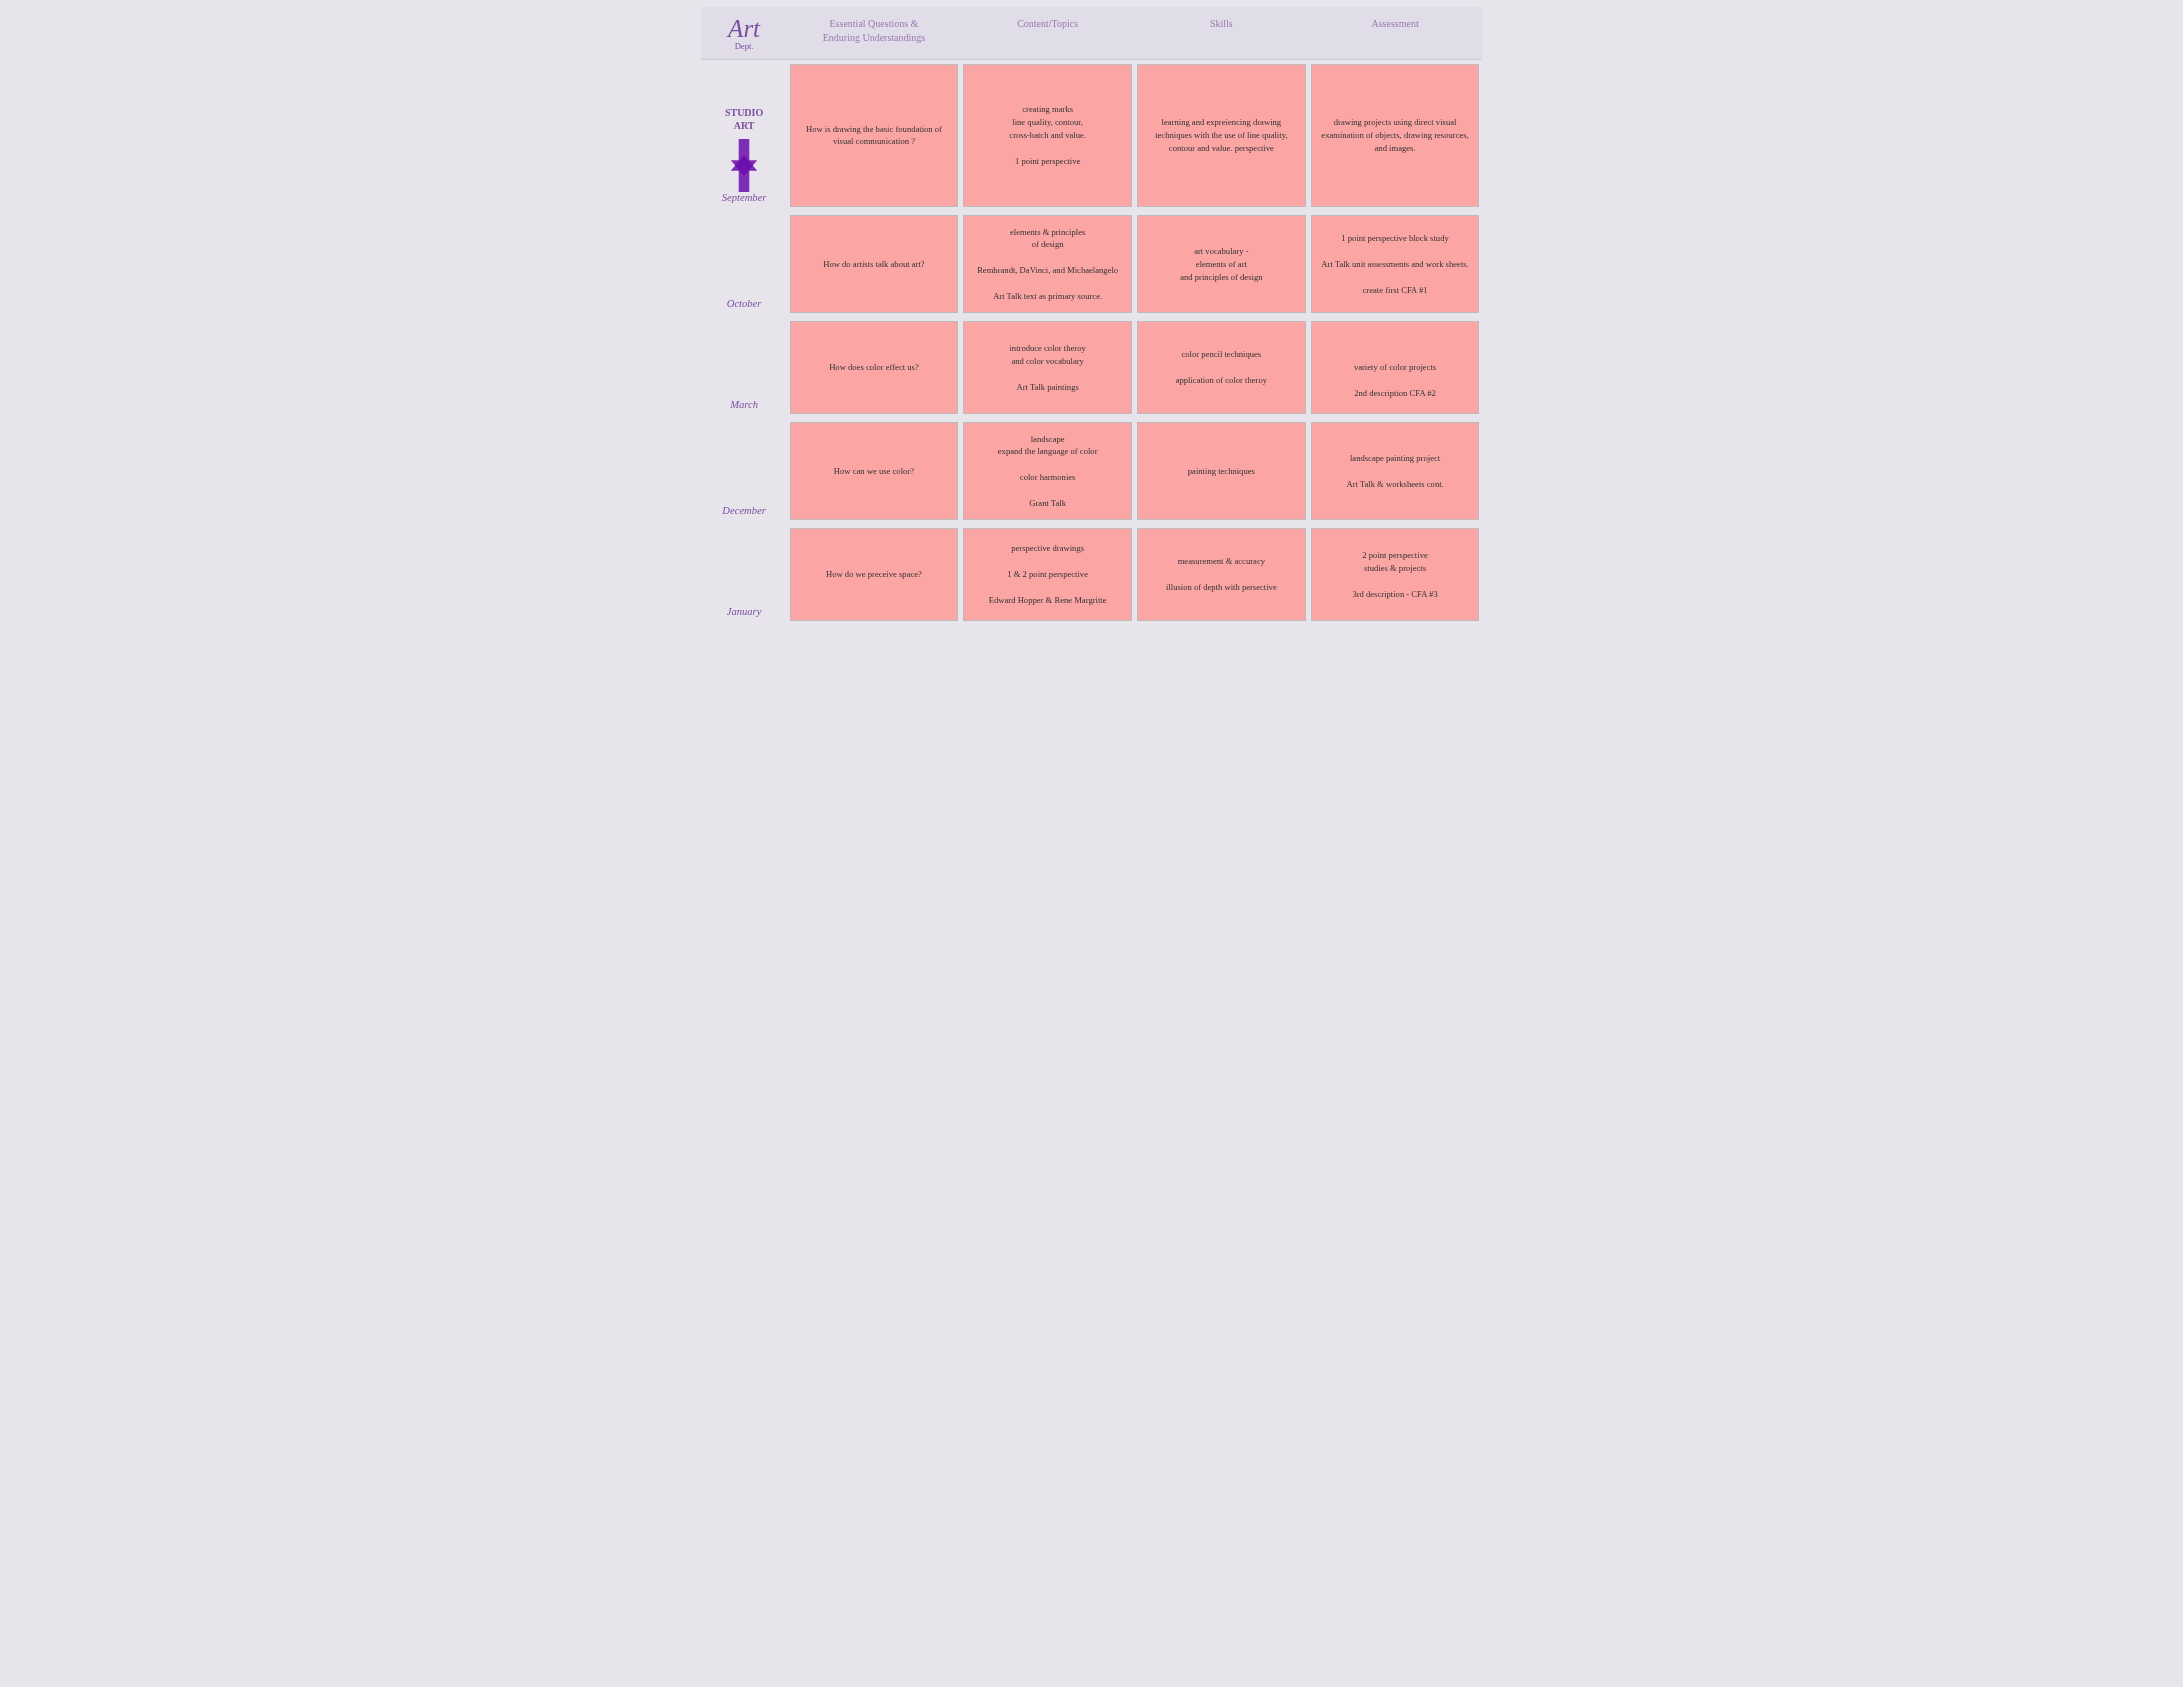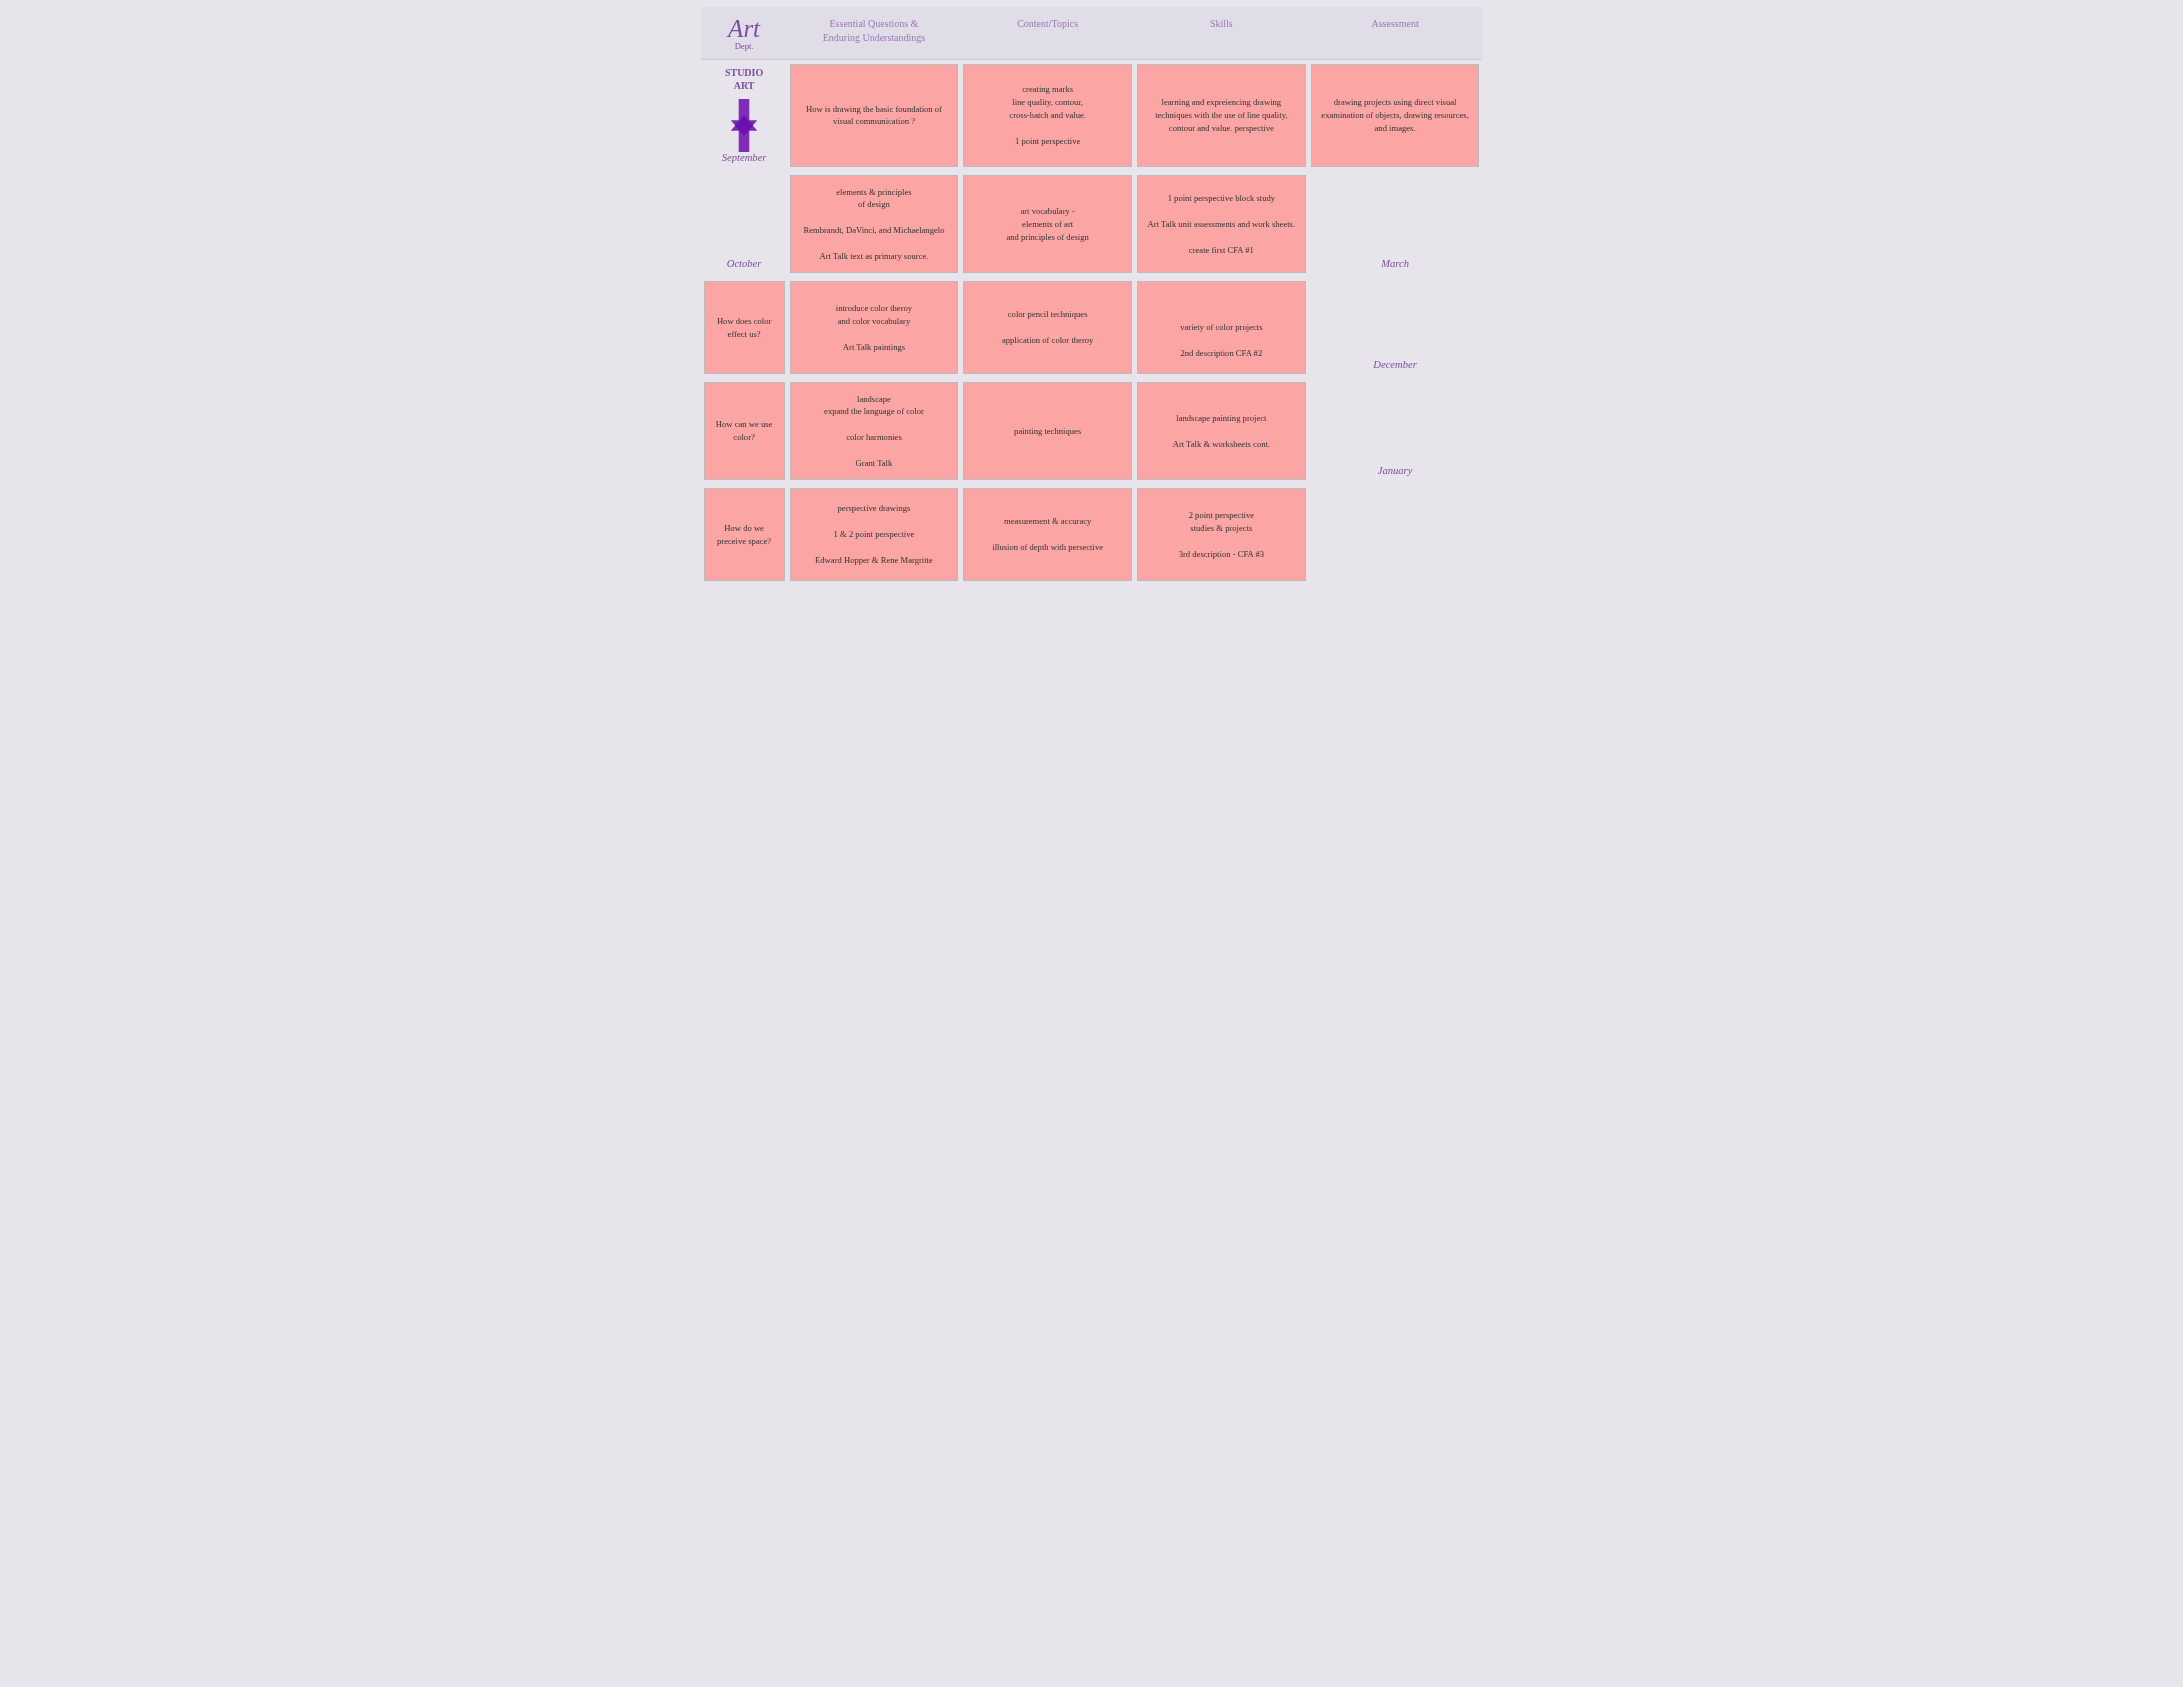--- a/index.html
+++ b/index.html
@@ -108,21 +108,21 @@
     </div>
     <div class="header-col" style="white-space: pre-line;">Essential Questions &amp;
 Enduring Understandings</div>
     <div class="header-col">Content/Topics</div>
     <div class="header-col">Skills</div>
     <div class="header-col">Assessment</div>
   </div>
 
   <div class="content-area">
 
-    <div style="display:flex; flex-direction:column;">
+    <div style="display:flex; flex-direction:column;margin-top:40px;">
       <div class="studio-label" style="height:33px; padding-top:6.6px;">
         <span style="white-space:pre-line;">STUDIO
 ART</span>
       </div>
       <div class="arrow-container">
         <svg class="arrow-svg" viewBox="0 0 60 100" xmlns="http://www.w3.org/2000/svg">
 
           <polygon points="20,0 40,0 40,40 55,40 30,70 5,40 20,40" fill="#6a0dad" opacity="0.85"></polygon>
 
           <polygon points="20,100 40,100 40,60 55,60 30,30 5,60 20,60" fill="#6a0dad" opacity="0.85"></polygon>
@@ -150,20 +150,23 @@
     <div class="cell">
       <div class="cell-inner">drawing projects using direct visual examination of objects, drawing resources, and images.</div>
     </div>
 
     <div style="display:flex; flex-direction:column;">
       <div class="month-label" style="flex:1; align-items:flex-end;text-align:right;">
         <span>October</span>
       </div>
     </div>
     <div class="cell">
+      <div class="cell-inner">How do artists talk about art?</div>
+    </div>
+    <div class="cell">
       <div class="cell-inner" style="white-space:pre-line;">elements &amp; principles
 of design
 
 Rembrandt, DaVinci,  and Michaelangelo
 
 Art Talk text as primary source.</div>
     </div>
     <div class="cell">
       <div class="cell-inner" style="white-space:pre-line;">art vocabulary -
 elements of art

